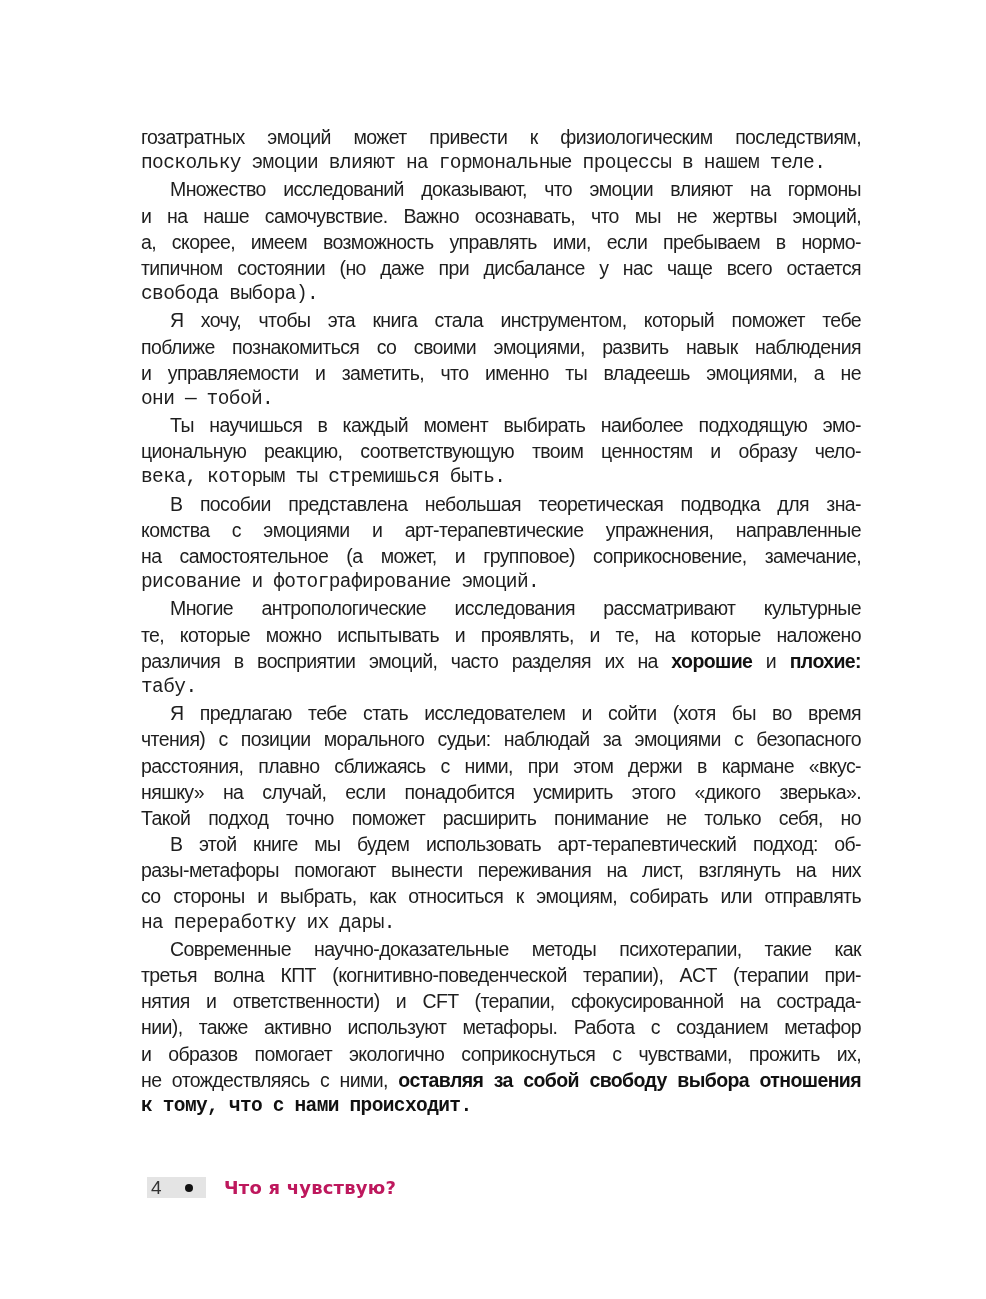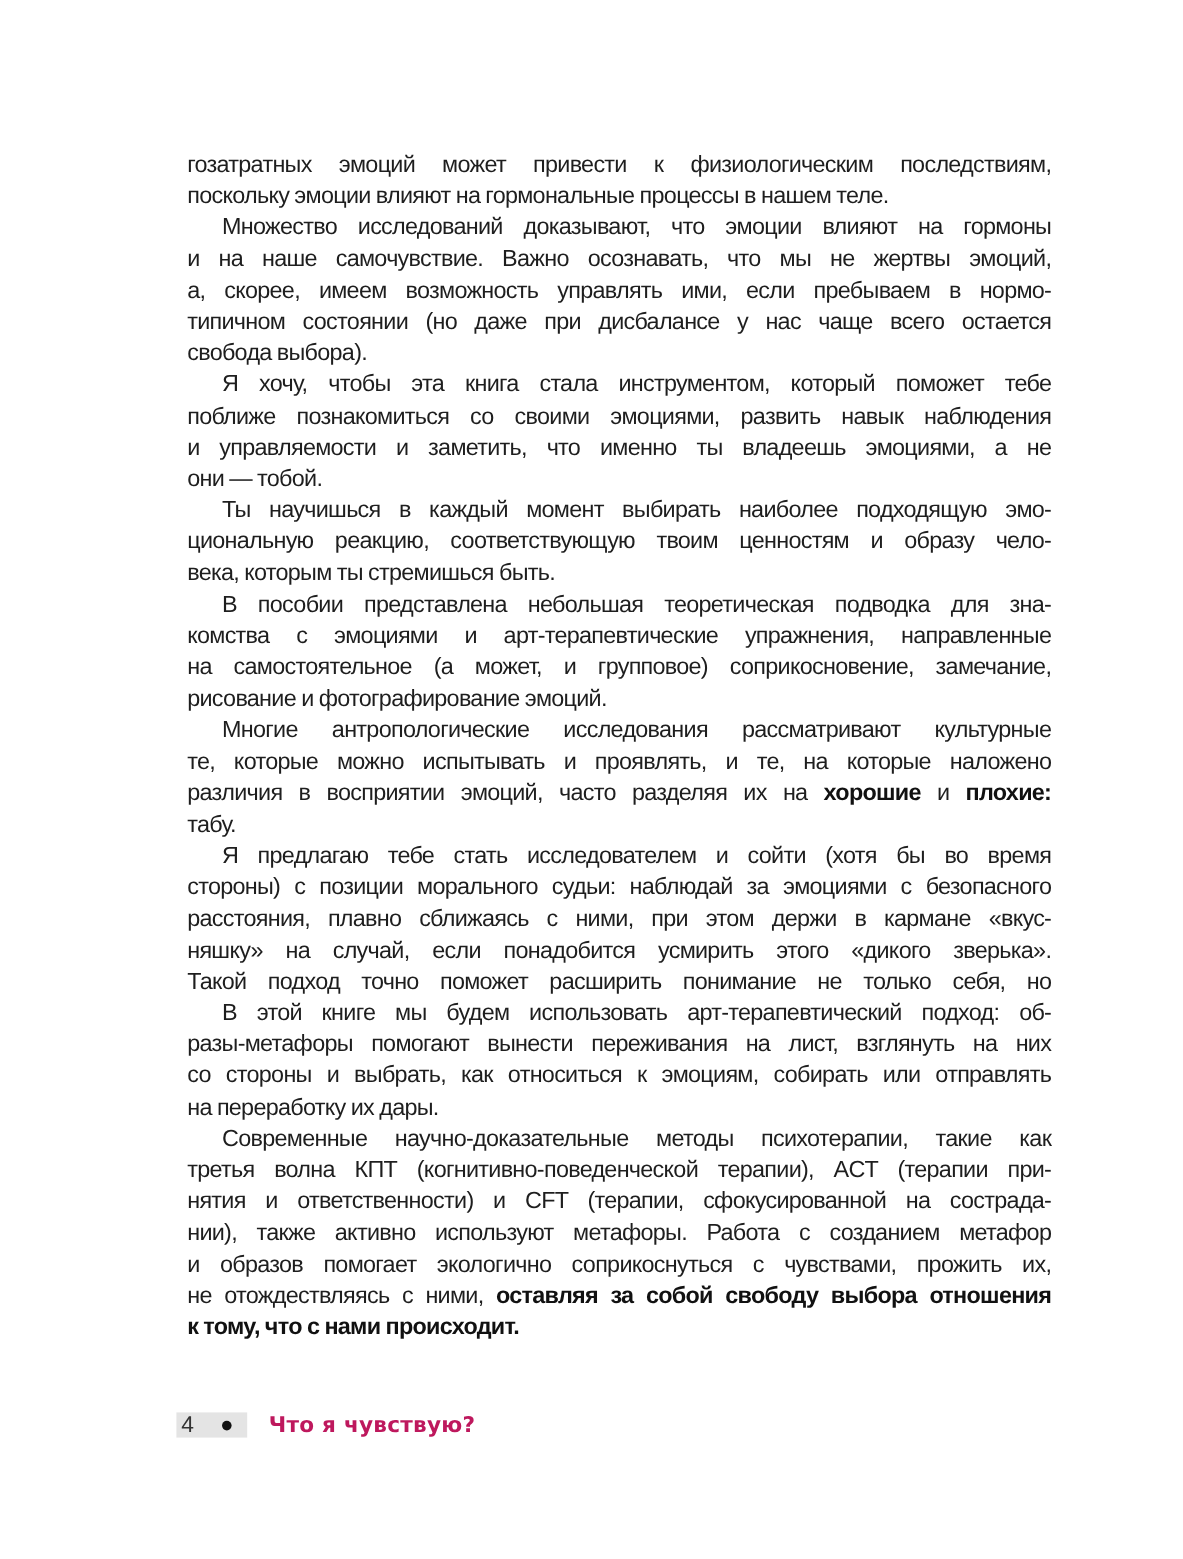--- a/index.html
+++ b/index.html
@@ -1,30 +1,30 @@
 <!DOCTYPE html>
 <html><head>
 <meta charset="utf-8">
 <style>
   html, body { margin: 0; padding: 0; background: #ffffff; }
   body { width: 986px; height: 1299px; position: relative; overflow: hidden; }
-  .page { position: absolute; left: 156px; top: 124px; width: 720px; }
+  .page { position: absolute; left: 141px; top: 124px; width: 720px; }
   .line {
     font-family: "Liberation Sans", sans-serif;
     font-size: 19.5px;
     line-height: 26.2px;
     height: 26.2px;
     color: #1e1e1e;
     white-space: nowrap;
     text-align: justify;
     text-align-last: justify;
     letter-spacing: -0.6px;
     word-spacing: -0.5px;
   }
-  .line.last { text-align-last: left; }
+  .line.last { text-align-last: left; font-family: Liberation Mono, monospace; }
   .line.indent { padding-left: 29px; }
   b { font-weight: bold; color: #111; }
   .footer { position: absolute; left: 147px; top: 1177px; height: 21px; display: flex; align-items: center; }
   .folio {
     background: #e4e4e4; width: 59px; height: 21px; display: flex; align-items: center;
     font-family: "Liberation Sans", sans-serif; font-size: 19px; color: #333;
   }
   .folio-num { padding-left: 4px; width: 28px; }
   .folio-dot { width: 8px; height: 8px; border-radius: 50%; background: #111; margin-left: 6px; }
   .running-title {
@@ -61,21 +61,21 @@
   <div class="line last">рисование и фотографирование эмоций.</div>
 
   <div class="line indent">Многие антропологические исследования рассматривают культурные</div>
   <div class="line">те, которые можно испытывать и проявлять, и те, на которые наложено</div>
   <div class="line">
     <span>различия в восприятии эмоций, часто разделяя их на </span><b>хорошие</b><span> и </span><b>плохие:</b>
   </div>
   <div class="line last">табу.</div>
 
   <div class="line indent">Я предлагаю тебе стать исследователем и сойти (хотя бы во время</div>
-  <div class="line">стороны) с позиции морального судьи: наблюдай за эмоциями с безопасного</div>
+  <div class="line">чтения) с позиции морального судьи: наблюдай за эмоциями с безопасного</div>
   <div class="line">расстояния, плавно сближаясь с ними, при этом держи в кармане «вкус-</div>
   <div class="line">няшку» на случай, если понадобится усмирить этого «дикого зверька».</div>
   <div class="line">Такой подход точно поможет расширить понимание не только себя, но</div>
 
   <div class="line indent">В этой книге мы будем использовать арт-терапевтический подход: об-</div>
   <div class="line">разы-метафоры помогают вынести переживания на лист, взглянуть на них</div>
   <div class="line">со стороны и выбрать, как относиться к эмоциям, собирать или отправлять</div>
   <div class="line last">на переработку их дары.</div>
 
   <div class="line indent">Современные научно-доказательные методы психотерапии, такие как</div>

